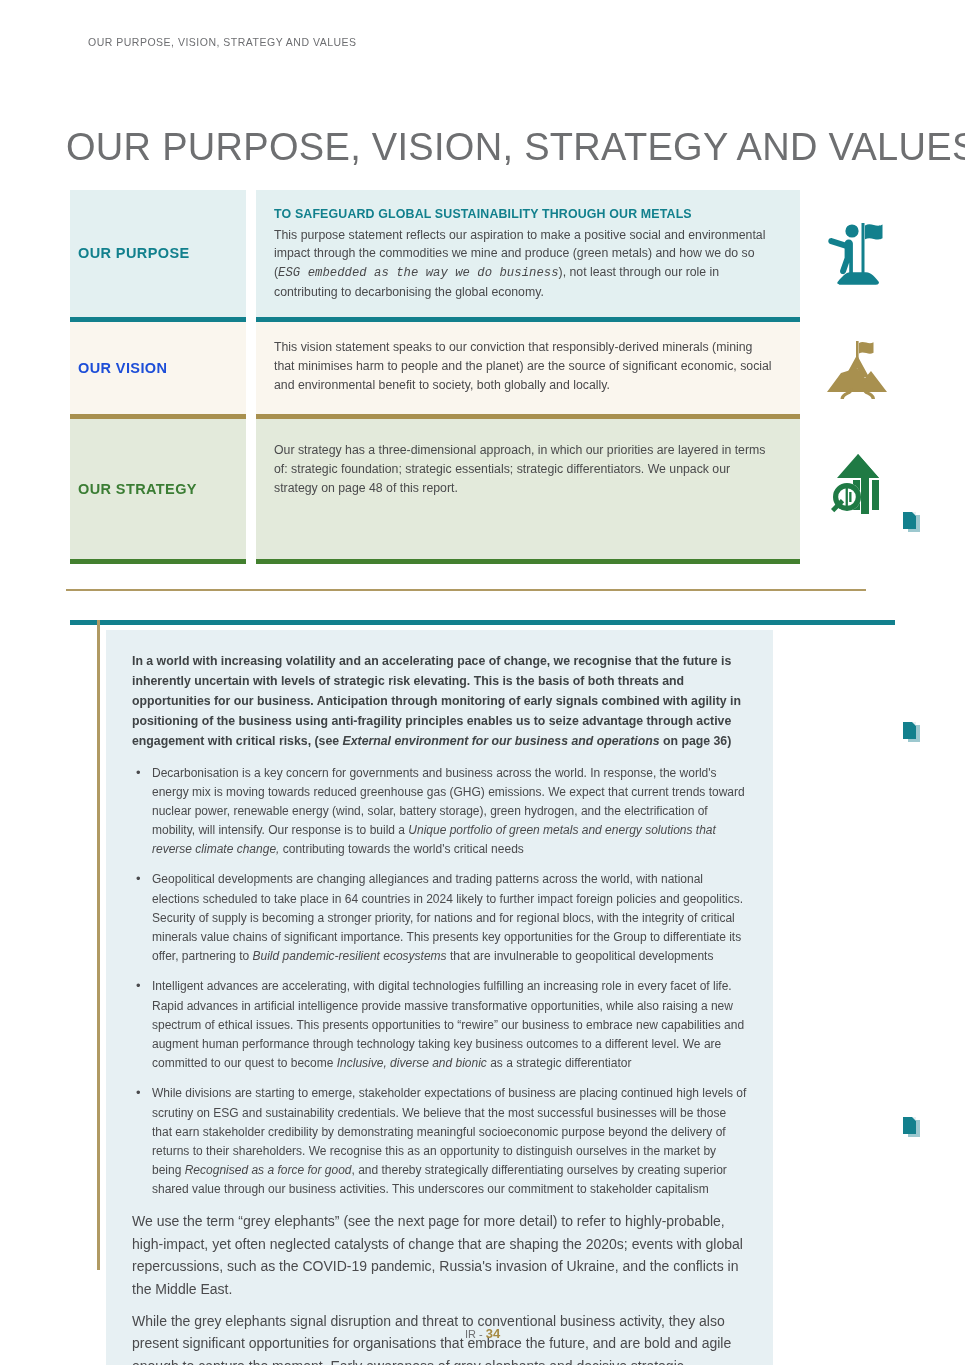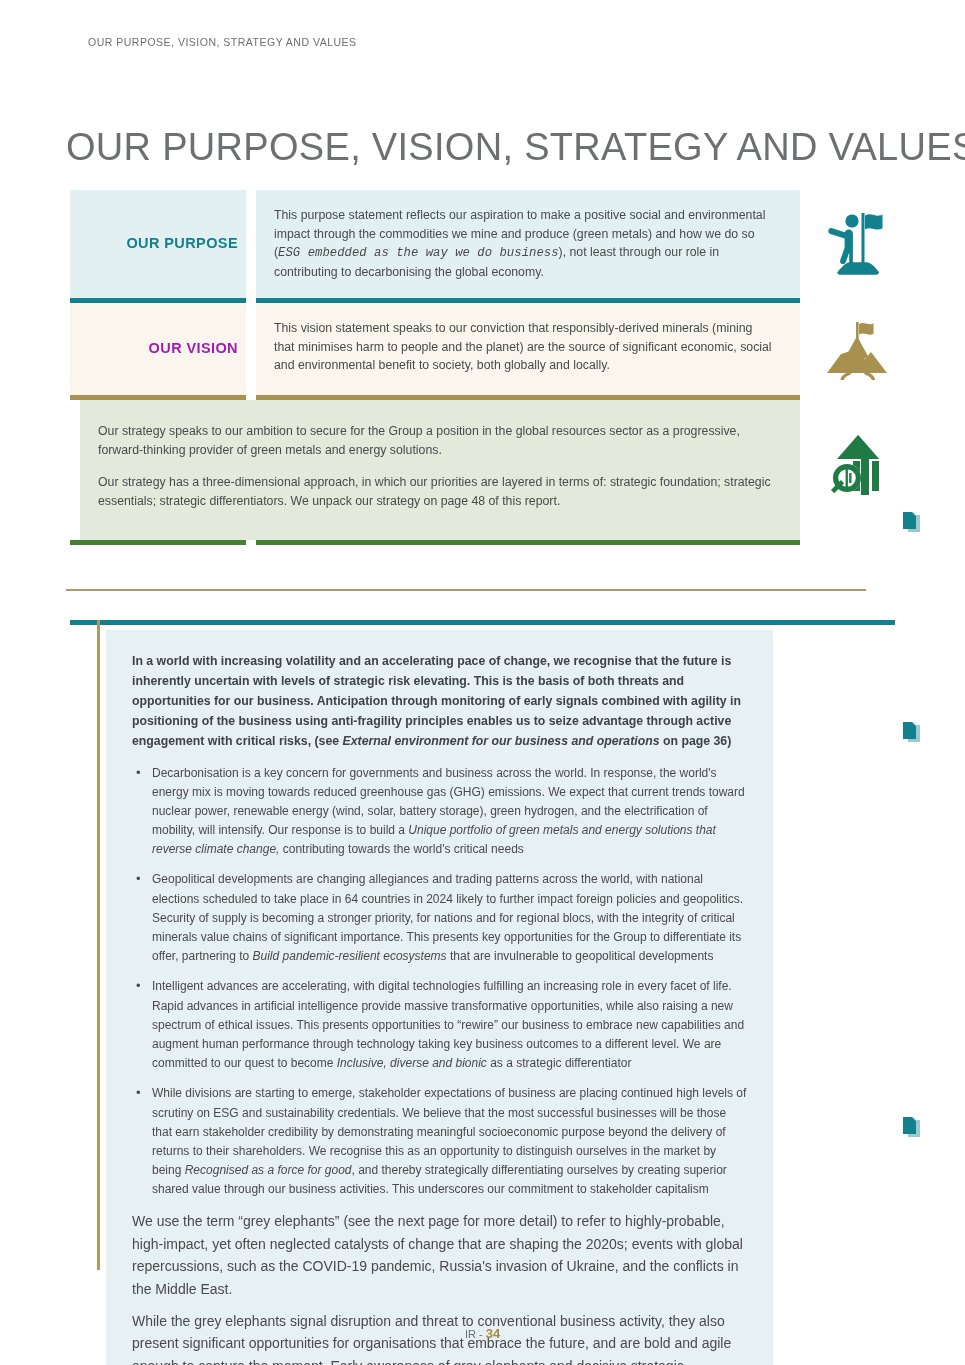--- a/index.html
+++ b/index.html
@@ -23,21 +23,21 @@
     position: absolute; left: 66px; top: 126px;
     font-size: 38px; font-weight: 300; letter-spacing: 0.3px;
     color: #6e6f71; white-space: nowrap;
   }
 
   
   .pvs { position: absolute; left: 70px; top: 190px; width: 845px; }
   .pvs-row { position: relative; display: flex; align-items: stretch; }
   .pvs-label-cell {
     width: 176px; flex: 0 0 176px;
-    display: flex; align-items: center; justify-content: flex-end;
+    display: flex; align-items: center; justify-content: flex-start;
     padding: 15px 8px;
   }
   .pvs-label {
     font-size: 14.5px; font-weight: bold; letter-spacing: 0.4px;
     text-align: center; line-height: 1.2;
   }
   .pvs-gap { width: 10px; flex: 0 0 10px; background: #ffffff; }
   .pvs-body-cell { flex: 1 1 auto; padding: 16px 26px 16px 18px; }
   .pvs-icon-cell {
     width: 115px; flex: 0 0 115px;
@@ -60,21 +60,21 @@
   .pvs-underline .u-right{ flex: 1 1 auto; height: 5px; }
   .pvs-underline .u-icon { width: 115px; flex: 0 0 115px; height: 5px; background:#fff; }
 
   
   .row-purpose  .pvs-label-cell, .row-purpose  .pvs-body-cell { background: #e3f0f1; }
   .row-purpose  .pvs-label  { color: #12808d; }
   .row-purpose  .pvs-heading{ color: #12808d; }
   .u-purpose    { background: #12808d; }
 
   .row-vision   .pvs-label-cell, .row-vision   .pvs-body-cell { background: #faf6ee; }
-  .row-vision   .pvs-label  { color: #a21caf; }
+  .row-vision   .pvs-label  { color: #1d4ed8; }
   .row-vision   .pvs-heading{ color: #b49c5f; }
   .u-vision     { background: #a8904f; }
 
   .row-strategy .pvs-label-cell, .row-strategy .pvs-body-cell { background: #e3eadb; }
   .row-strategy .pvs-label  { color: #3b7d34; }
   .u-strategy   { background: #43802f; }
 
   .row-purpose  .pvs-body-cell { min-height: 108px; }
   .row-vision   .pvs-body-cell { min-height: 92px; }
   .row-strategy .pvs-body-cell { min-height: 140px; }
@@ -161,20 +161,21 @@
   <h1 class="page-title">OUR PURPOSE, VISION, STRATEGY AND VALUES</h1>
 
   <div class="pvs">
 
     <div class="pvs-row row-purpose">
       <div class="pvs-label-cell">
         <div class="pvs-label">OUR PURPOSE</div>
       </div>
       <div class="pvs-gap"></div>
       <div class="pvs-body-cell">
+        <div class="pvs-heading">TO SAFEGUARD GLOBAL SUSTAINABILITY THROUGH OUR METALS</div>
         <div class="pvs-text">
             <p>This purpose statement reflects our aspiration to make a positive social and environmental impact through the commodities we mine and produce (green metals) and how we do so (<em>ESG embedded as the way we do business</em>), not least through our role in contributing to decarbonising the global economy.</p>
           </div>
       </div>
       <div class="pvs-icon-cell">
         <span>
           <svg width="68" height="72" viewBox="0 0 68 72" fill="#12808d">
             <circle cx="28" cy="13" r="6.6"></circle>
             <path d="M24.6 21.5c-2.3 0-4 1.7-4 4v14.2l-4.4 12.5c-.5 1.6.3 3.3 1.9 3.8 1.6.5 3.3-.3 3.8-1.9l3.3-9.6v12h-3.0c-1.6 0-2.9 1.3-2.9 2.9v3.6h15.5v-3.6c0-1.6-1.3-2.9-2.9-2.9h-3.0V25.5c0-2.2-1.8-4-4-4z"></path>
             <path d="M22.4 24.8 8.2 20.2c-1.6-.5-3.3.4-3.8 2-.5 1.6.4 3.3 2 3.8l15.9 5.1z"></path>
@@ -217,24 +218,26 @@
       </div>
     </div>
     <div class="pvs-underline">
       <div class="u-left u-vision"></div>
         <div class="u-gap"></div>
         <div class="u-right u-vision"></div>
         <div class="u-icon"></div>
     </div>
 
     <div class="pvs-row row-strategy">
+      <div class="pvs-label-cell">
+        <div class="pvs-label">OUR STRATEGY</div>
+      </div>
       <div class="pvs-gap"></div>
       <div class="pvs-body-cell">
         <div class="pvs-text">
-            <p>Our strategy speaks to our ambition to secure for the Group a position in the global resources sector as a progressive, forward-thinking provider of green metals and energy solutions.</p>
             <p>Our strategy has a three-dimensional approach, in which our priorities are layered in terms of: strategic foundation; strategic essentials; strategic differentiators. We unpack our strategy on page 48 of this report.</p>
           </div>
       </div>
       <div class="pvs-icon-cell">
         <span>
           <svg width="66" height="74" viewBox="0 0 66 74" fill="#1f7a44">
             <path d="M33 2 54 26H44v36h-8V26H26z" fill="#1f7a44"></path>
             <rect x="47" y="28" width="7" height="30"></rect>
             <rect x="28" y="28" width="7" height="30"></rect>
             <path d="M33 2 54 26H12z" fill="#1f7a44"></path>

